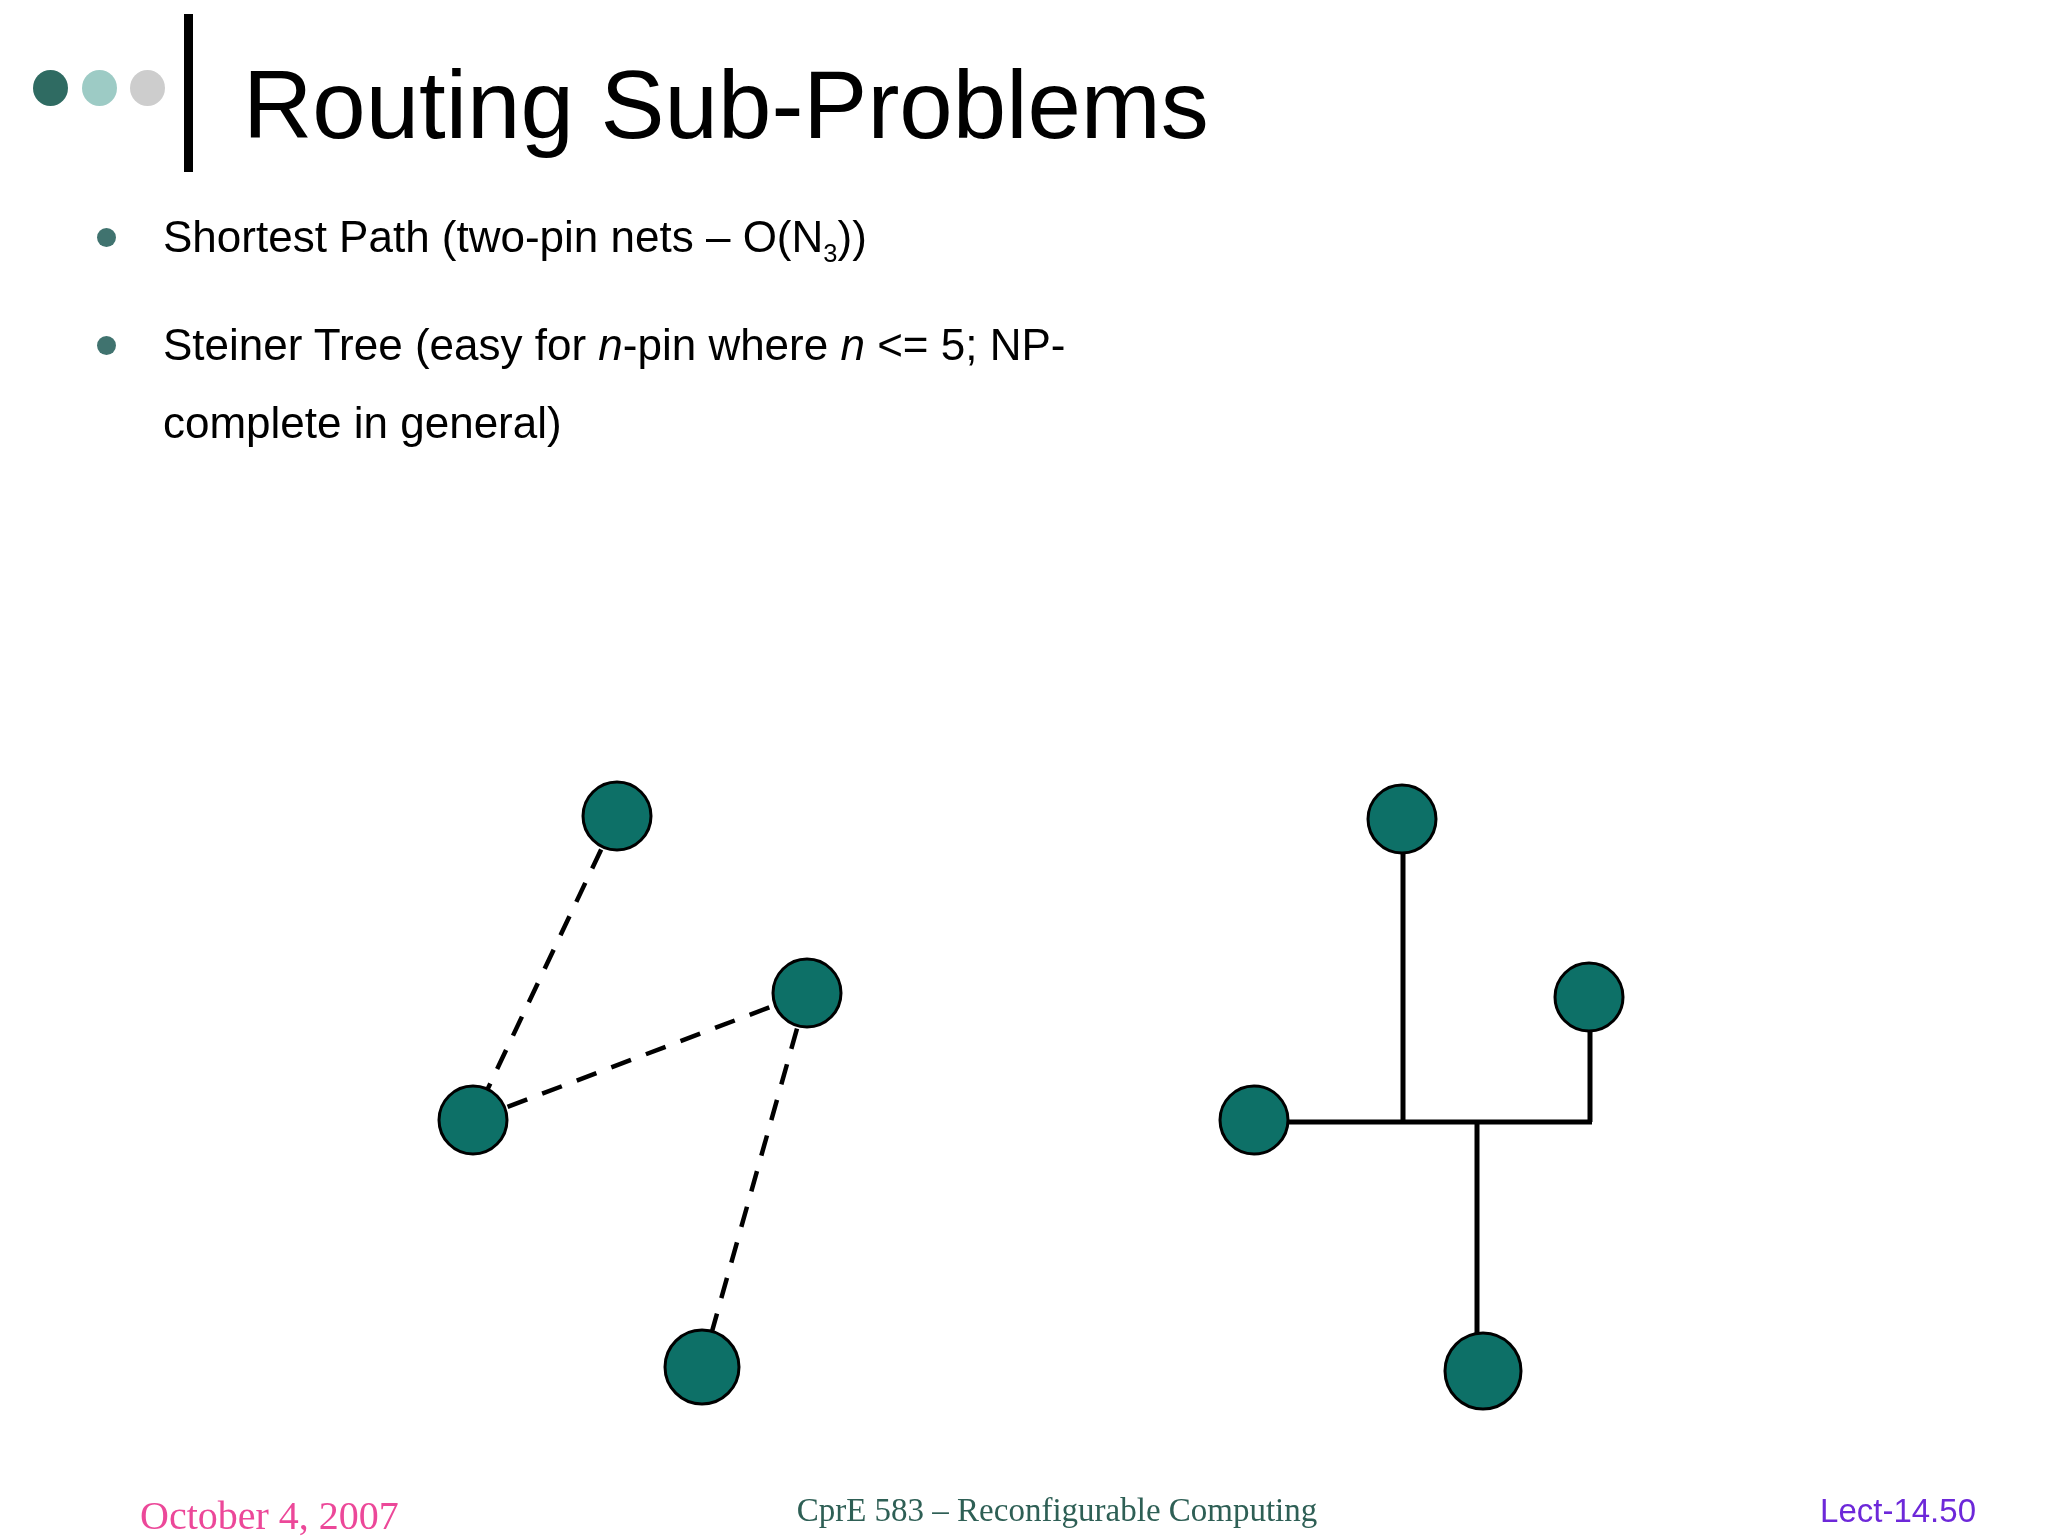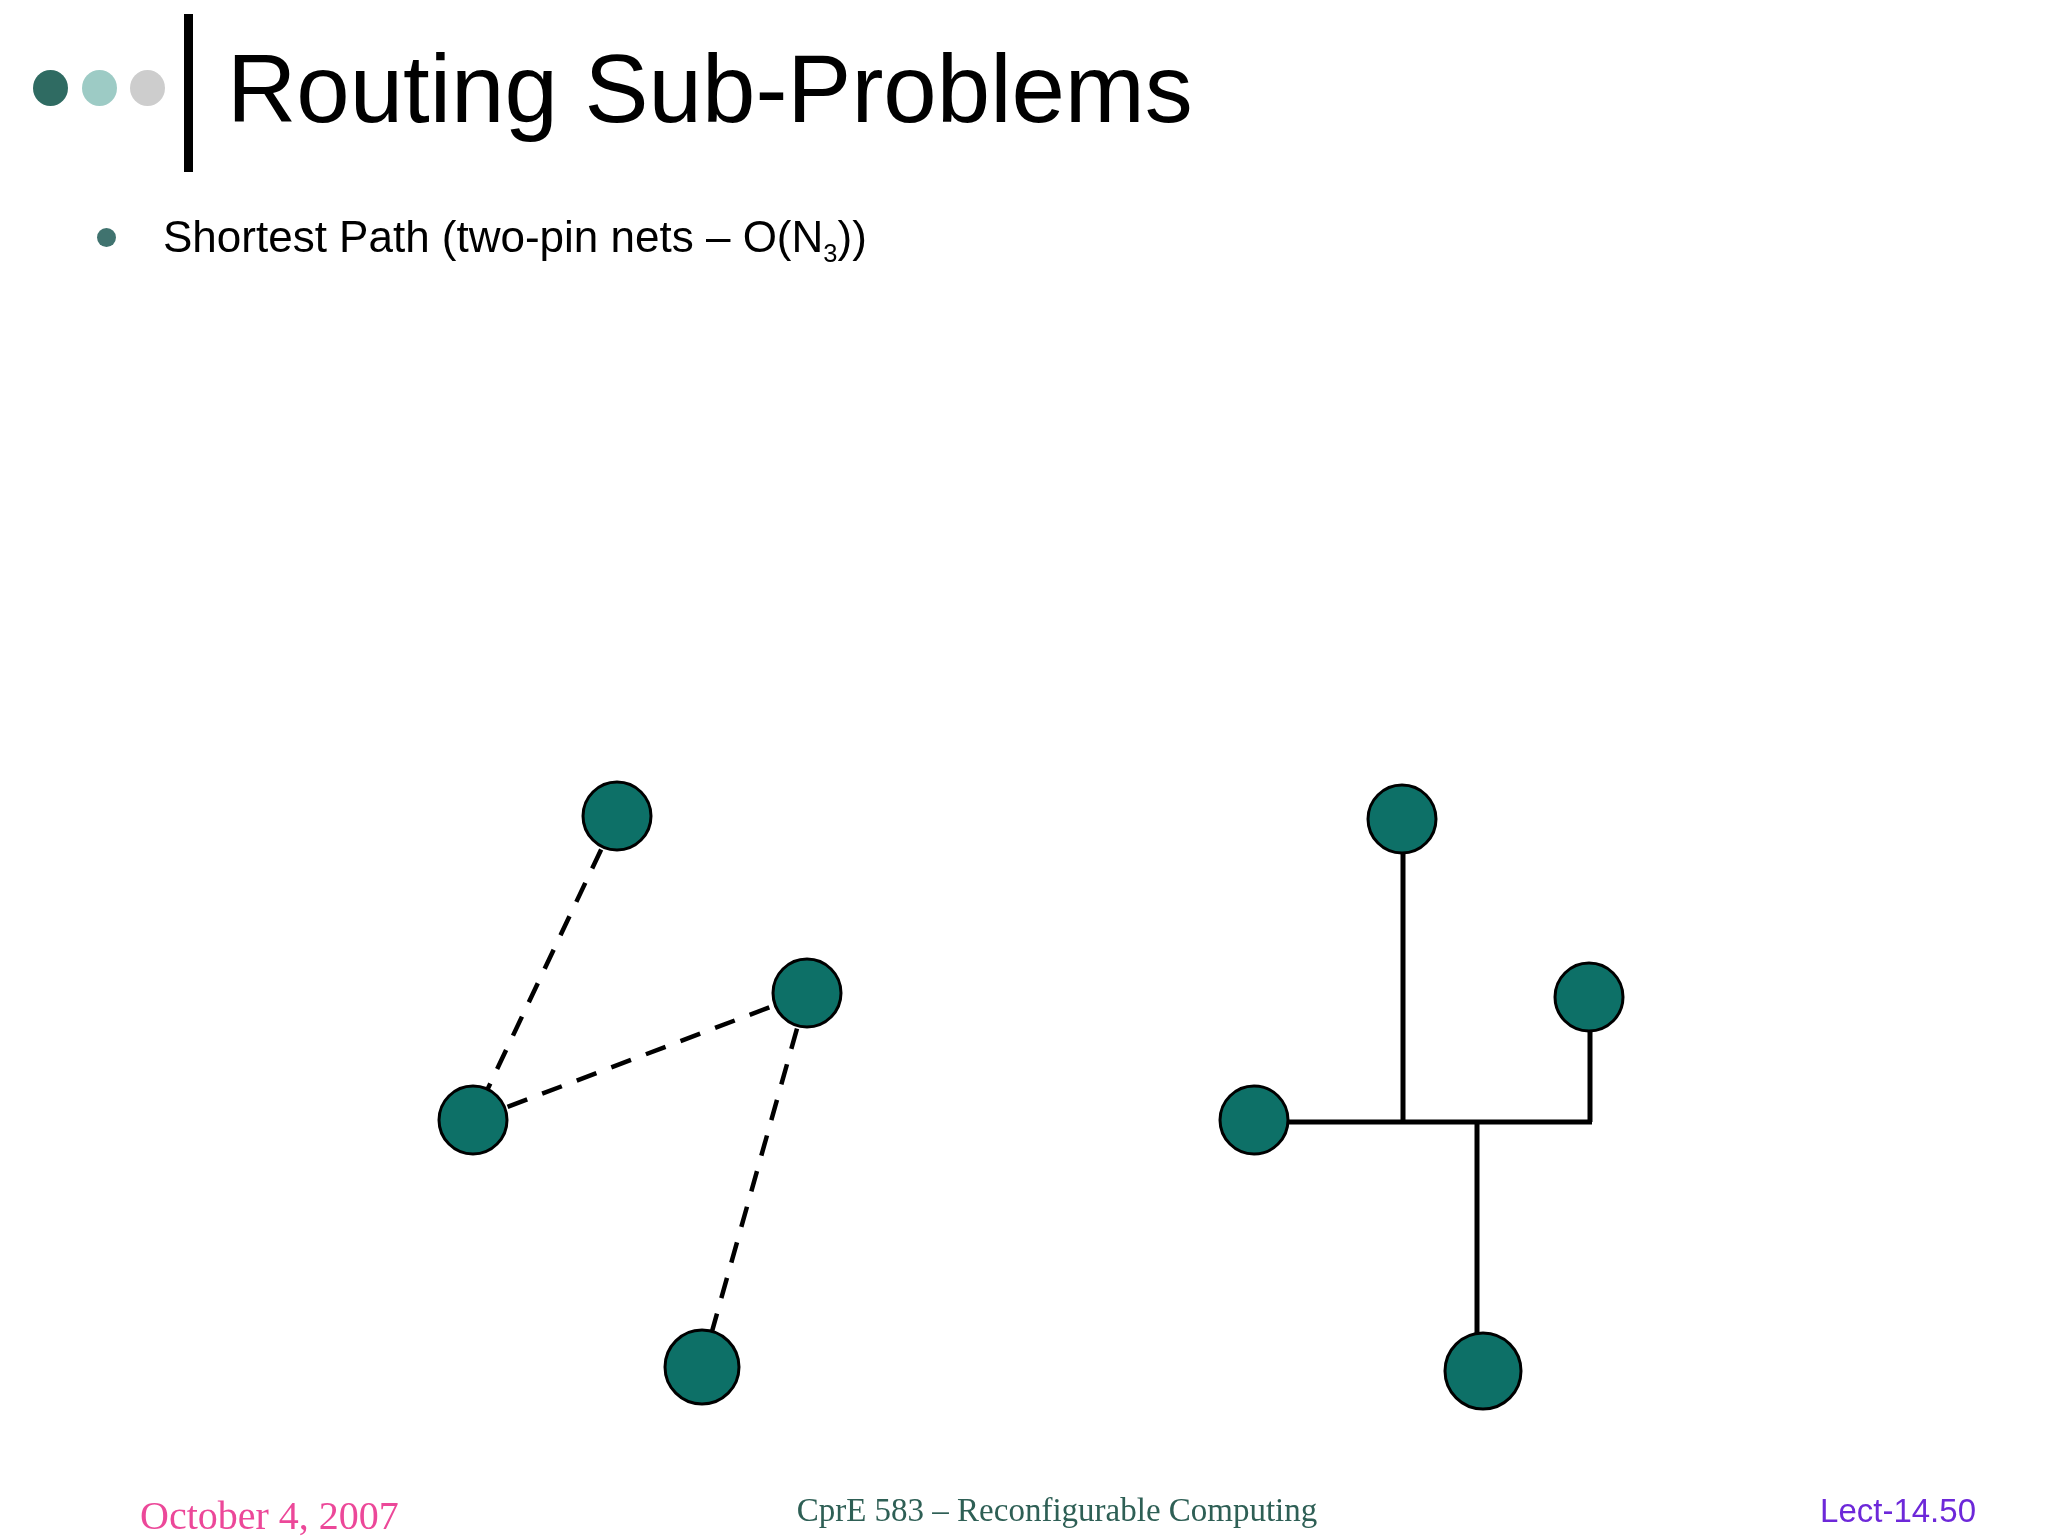--- a/index.html
+++ b/index.html
@@ -12,21 +12,21 @@
   .slide{position:absolute;left:0;top:0;width:2048px;height:1536px;background:#ffffff;}
 
   
   .dot{position:absolute;top:70px;width:35px;height:36px;border-radius:50%;}
   .dot1{left:33px;}
   .dot2{left:82px;}
   .dot3{left:130px;}
   .vbar{position:absolute;left:184px;top:14px;width:9px;height:158px;background:#000000;}
 
   h1{
-    position:absolute;left:226px;top:38px;margin:1px;
+    position:absolute;left:226px;top:38px;margin:17px;
     font-size:96px;font-weight:400;color:#000000;line-height:1.05;
     white-space:nowrap;letter-spacing:0px;
   }
 
   
   .bullet{position:absolute;left:97px;}
   .bullet .glyph{
     position:absolute;left:0px;top:30px;width:19px;height:19px;border-radius:50%;
   }
   .bullet .btext{
@@ -70,20 +70,24 @@
   <span class="dot dot3" style="background: rgb(205, 205, 205);"></span>
   <div class="vbar"></div>
 
   <h1>Routing Sub-Problems</h1>
 
   <div class="bullet bullet1">
     <span class="glyph" style="background: rgb(64, 115, 111);"></span>
     <div class="btext"><span>Shortest Path (two-pin nets – O(N</span><span class="sub">3</span><span>))</span></div>
   </div>
 
+  <div class="bullet bullet2">
+    <span class="glyph" style="background: rgb(64, 115, 111);"></span>
+    <div class="btext"><span>Steiner Tree (easy for </span><span class="it">n</span><span>-pin where </span><span class="it">n</span><span> &lt;= 5; NP-</span><br><span>complete in general)</span></div>
+  </div>
 
 
   <svg id="nets-svg" viewBox="0 0 2048 1536" xmlns="http://www.w3.org/2000/svg">
       <line x1="617" y1="816" x2="473" y2="1120" stroke="#000000" stroke-width="4.5" stroke-dasharray="21 16"></line>
       <line x1="473" y1="1120" x2="807" y2="993" stroke="#000000" stroke-width="4.5" stroke-dasharray="21 16"></line>
       <line x1="807" y1="993" x2="702" y2="1367" stroke="#000000" stroke-width="4.5" stroke-dasharray="21 16"></line>
       <circle cx="617" cy="816" r="34" fill="#0D7067" stroke="#000000" stroke-width="3"></circle>
       <circle cx="807" cy="993" r="34" fill="#0D7067" stroke="#000000" stroke-width="3"></circle>
       <circle cx="473" cy="1120" r="34" fill="#0D7067" stroke="#000000" stroke-width="3"></circle>
       <circle cx="702" cy="1367" r="37" fill="#0D7067" stroke="#000000" stroke-width="3"></circle>

